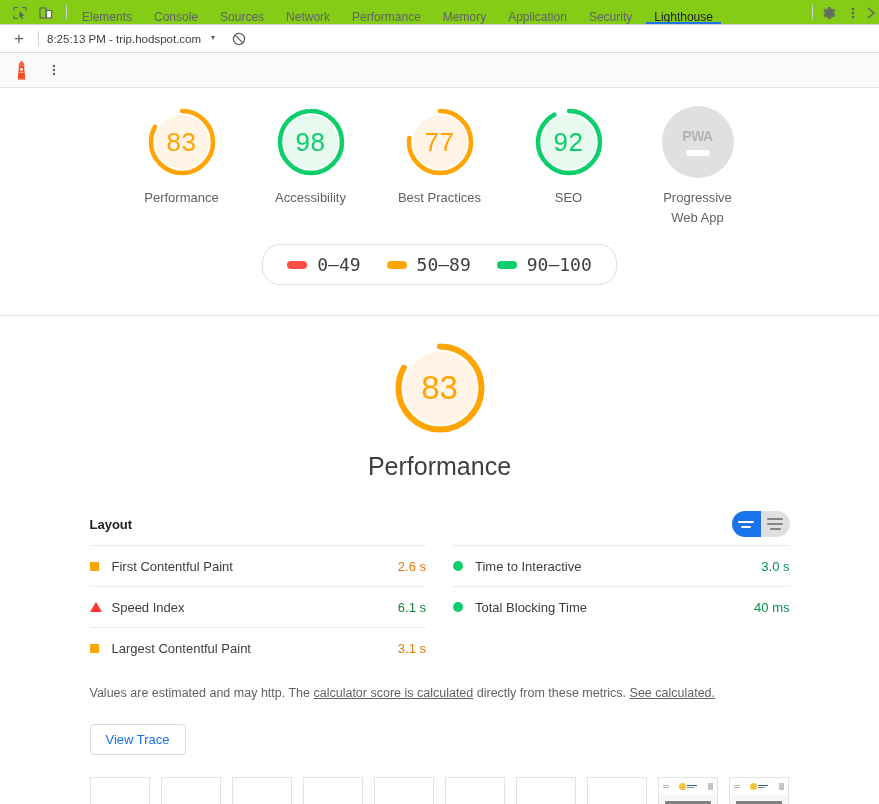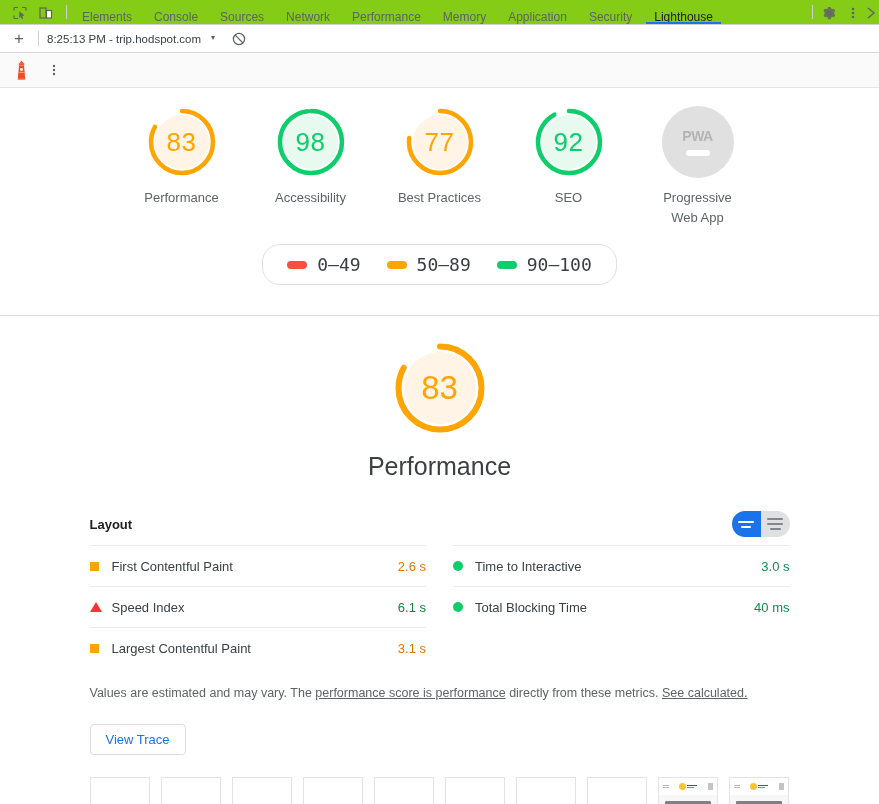--- a/index.html
+++ b/index.html
@@ -551,21 +551,21 @@
           <span class="metric-icon">
               <i class="sq"></i>
             </span>
           <span class="metric-name">Largest Contentful Paint</span>
           <span class="metric-val v-avg">3.1 s</span>
         </div>
 
 
       </div>
 
-      <div class="estimate-note"><span>Values are estimated and may vary. The </span><a>performance score is performance</a><span> directly from these metrics. </span><a>See calculated.</a></div>
+      <div class="estimate-note"><span>Values are estimated and may http. The </span><a>calculator score is calculated</a><span> directly from these metrics. </span><a>See calculated.</a></div>
 
       <div class="view-trace">View Trace</div>
 
       <div class="filmstrip">
         <div class="frame"></div>
         <div class="frame"></div>
         <div class="frame"></div>
         <div class="frame"></div>
         <div class="frame"></div>
         <div class="frame"></div>

